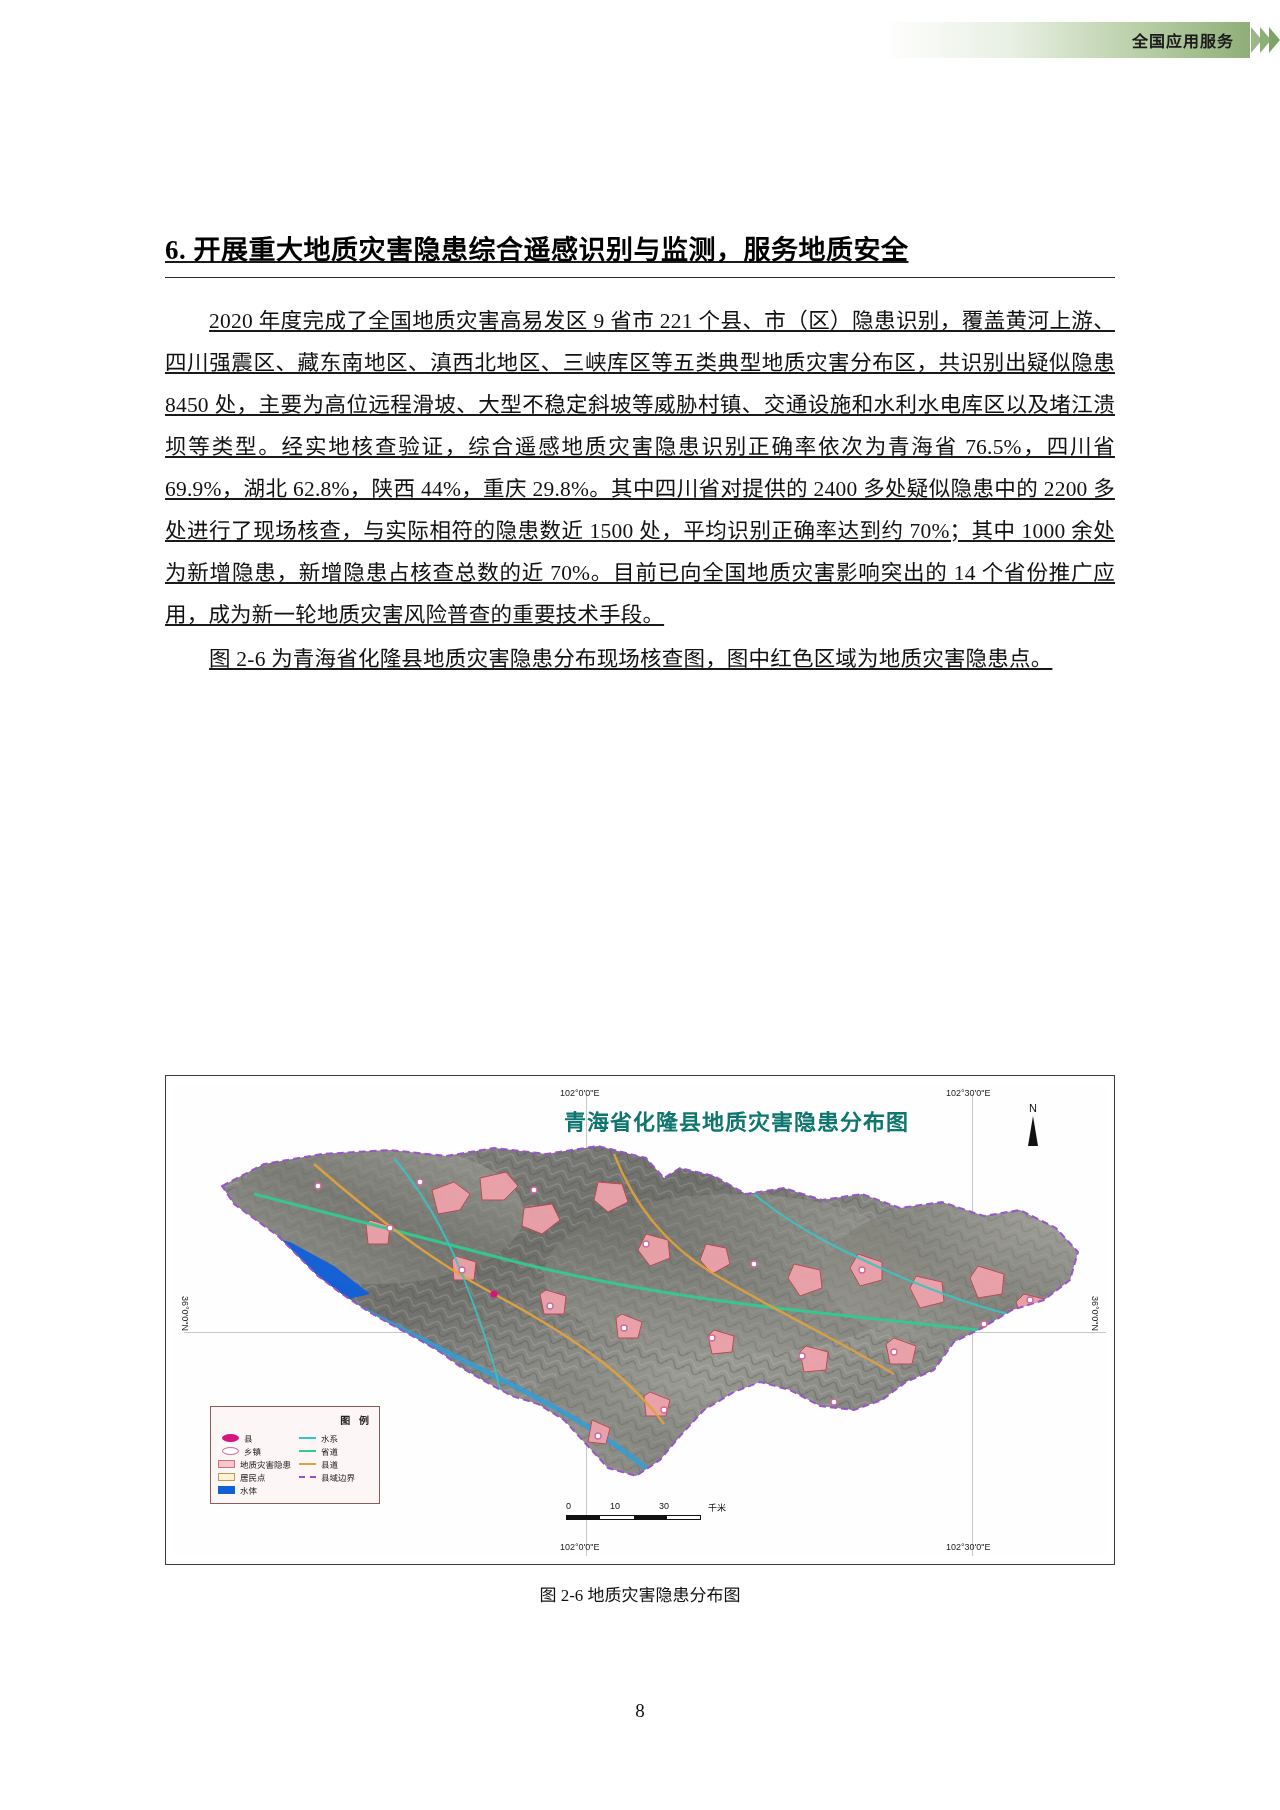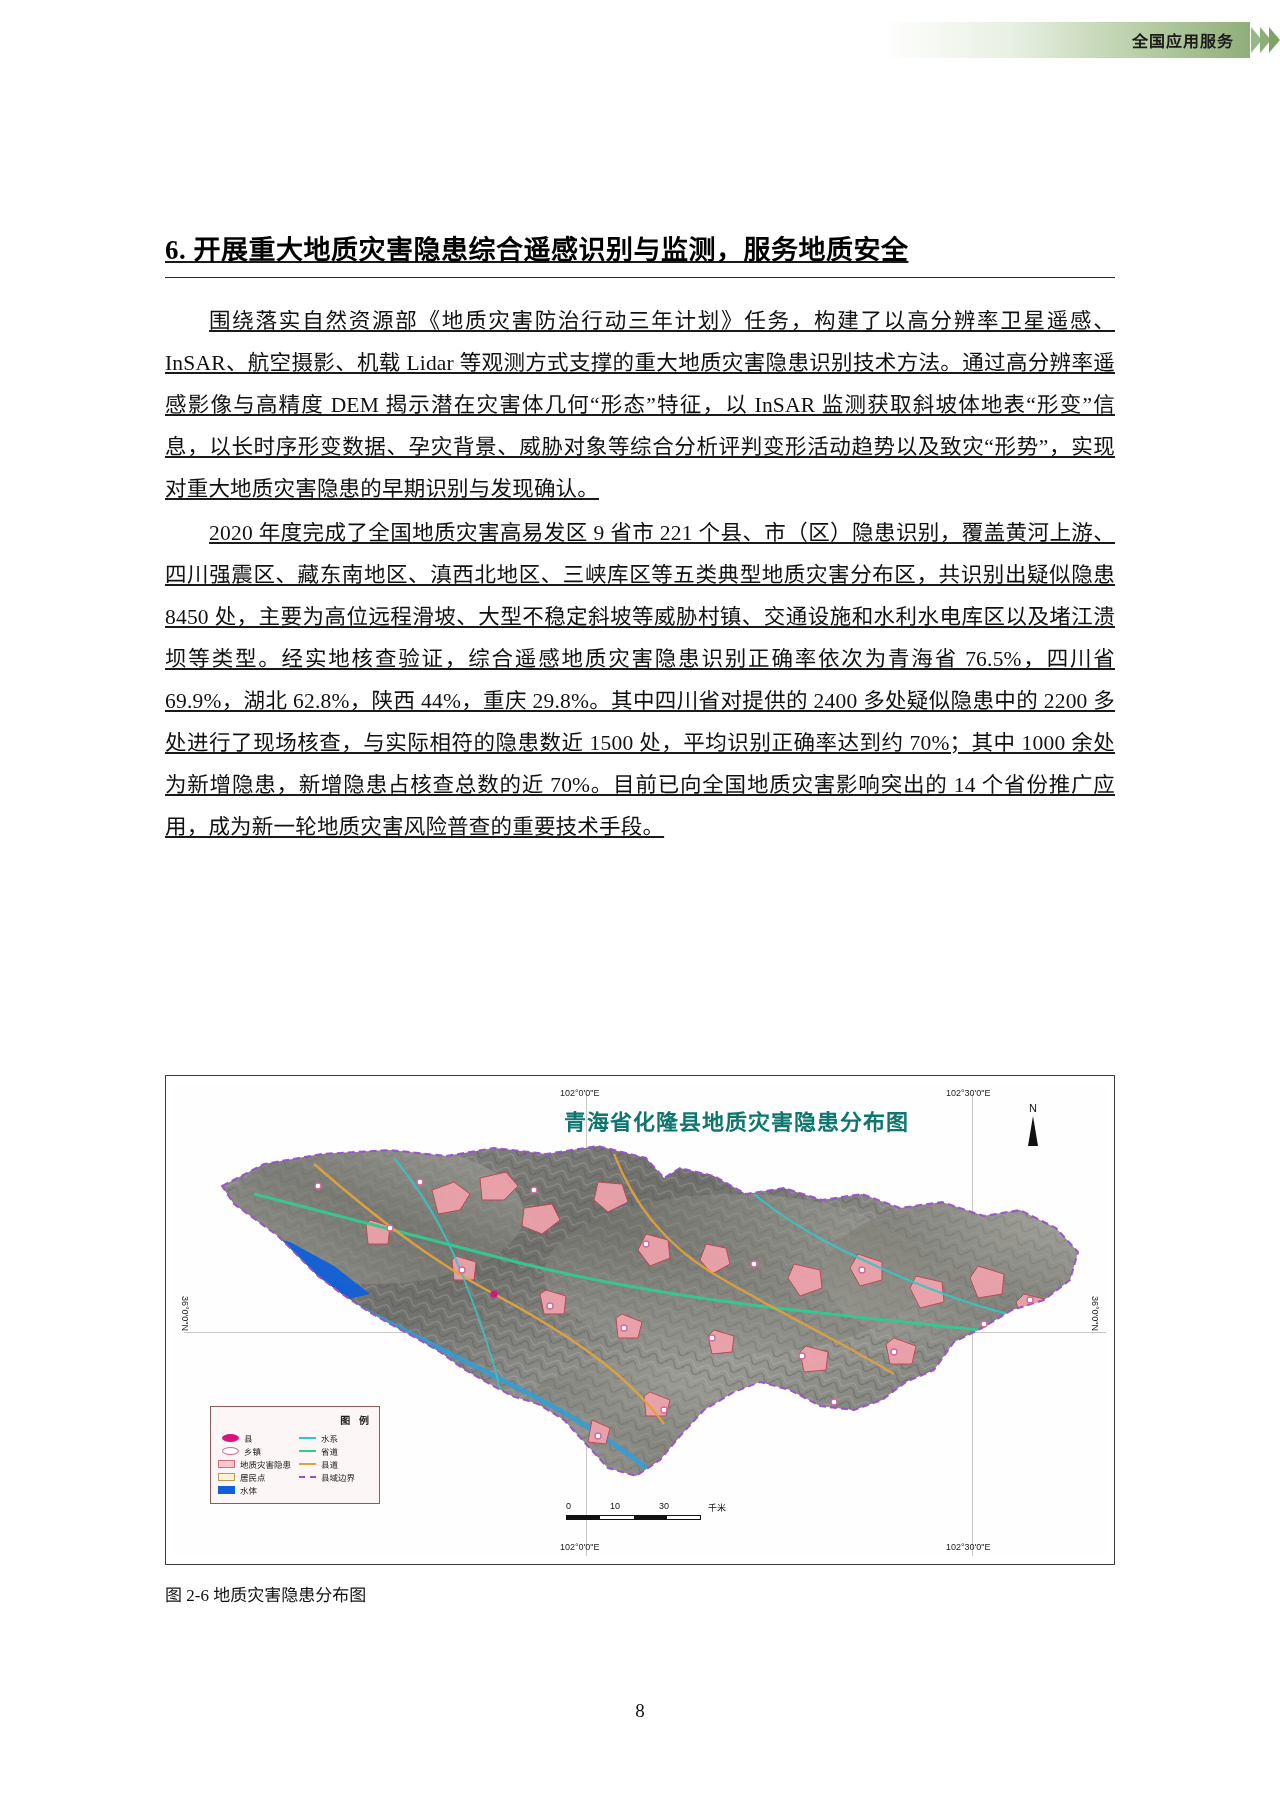--- a/index.html
+++ b/index.html
@@ -274,21 +274,21 @@
   .scalebar .bar div:nth-child(even) { background: #fff; }
   .scalebar .ticks {
     display: flex;
     width: 160px;
     justify-content: space-between;
     margin-bottom: 1px;
   }
 
   .figure-caption {
     margin-top: 16px;
-    text-align: left;
+    text-align: center;
     font-size: 17px;
     color: #111;
   }
 
   .page-number {
     position: absolute;
     left: 0;
     width: 1280px;
     top: 1700px;
     text-align: center;
@@ -308,22 +308,22 @@
     <div class="ribbon-chevrons">
       <span class="chev c1"></span>
       <span class="chev c2"></span>
       <span class="chev c3"></span>
     </div>
   </div>
 
   <div class="content">
     <h1 class="section-title">6. 开展重大地质灾害隐患综合遥感识别与监测，服务地质安全</h1>
     <hr class="title-rule">
-    <p class="body-text">围绕落实自然资源部《地质灾害防治行动三年计划》任务，构建了以高分辨率卫星遥感、InSAR、航空摄影、机载 Lidar 等观测方式支撑的重大地质灾害隐患识别技术方法。通过高分辨率遥感影像与高精度 DEM 揭示潜在灾害体几何“形态”特征，以 InSAR 监测获取斜坡体地表“形变”信息，以长时序形变数据、孕灾背景、威胁对象等综合分析评判变形活动趋势以及致灾“形势”，实现对重大地质灾害隐患的早期识别与发现确认。</p>
     <p class="body-text">2020 年度完成了全国地质灾害高易发区 9 省市 221 个县、市（区）隐患识别，覆盖黄河上游、四川强震区、藏东南地区、滇西北地区、三峡库区等五类典型地质灾害分布区，共识别出疑似隐患 8450 处，主要为高位远程滑坡、大型不稳定斜坡等威胁村镇、交通设施和水利水电库区以及堵江溃坝等类型。经实地核查验证，综合遥感地质灾害隐患识别正确率依次为青海省 76.5%，四川省 69.9%，湖北 62.8%，陕西 44%，重庆 29.8%。其中四川省对提供的 2400 多处疑似隐患中的 2200 多处进行了现场核查，与实际相符的隐患数近 1500 处，平均识别正确率达到约 70%；其中 1000 余处为新增隐患，新增隐患占核查总数的近 70%。目前已向全国地质灾害影响突出的 14 个省份推广应用，成为新一轮地质灾害风险普查的重要技术手段。</p>
+    <p class="body-text">图 2-6 为青海省化隆县地质灾害隐患分布现场核查图，图中红色区域为地质灾害隐患点。</p>
   </div>
 
   <div class="figure-wrap">
     <div class="map-frame">
       <div class="map-inner">
 
         <div class="grat grat-v1"></div>
         <div class="grat grat-v2"></div>
         <div class="grat grat-h1"></div>
 

